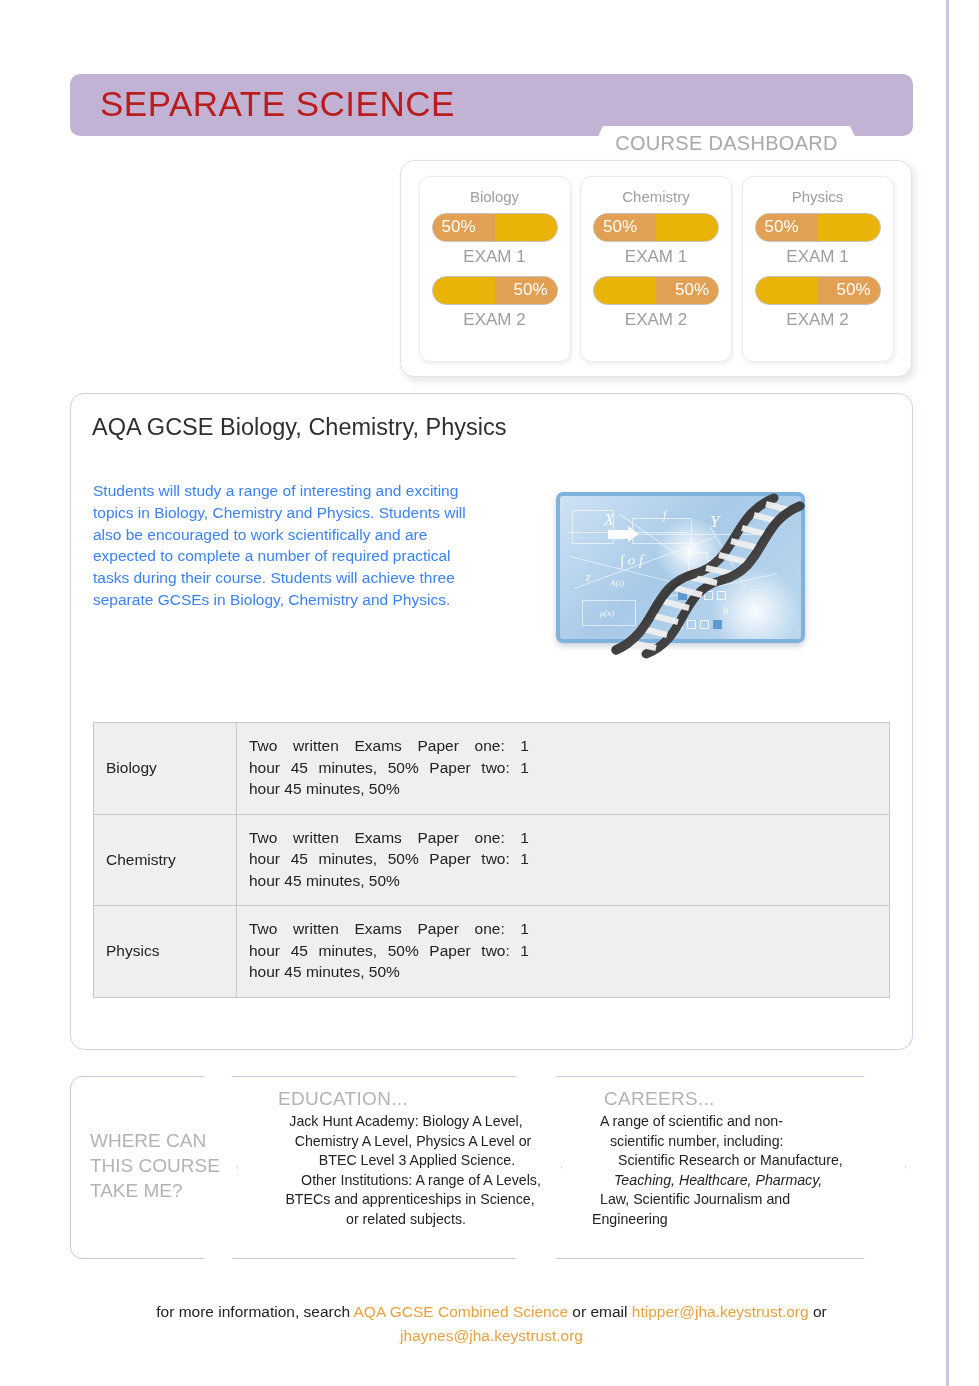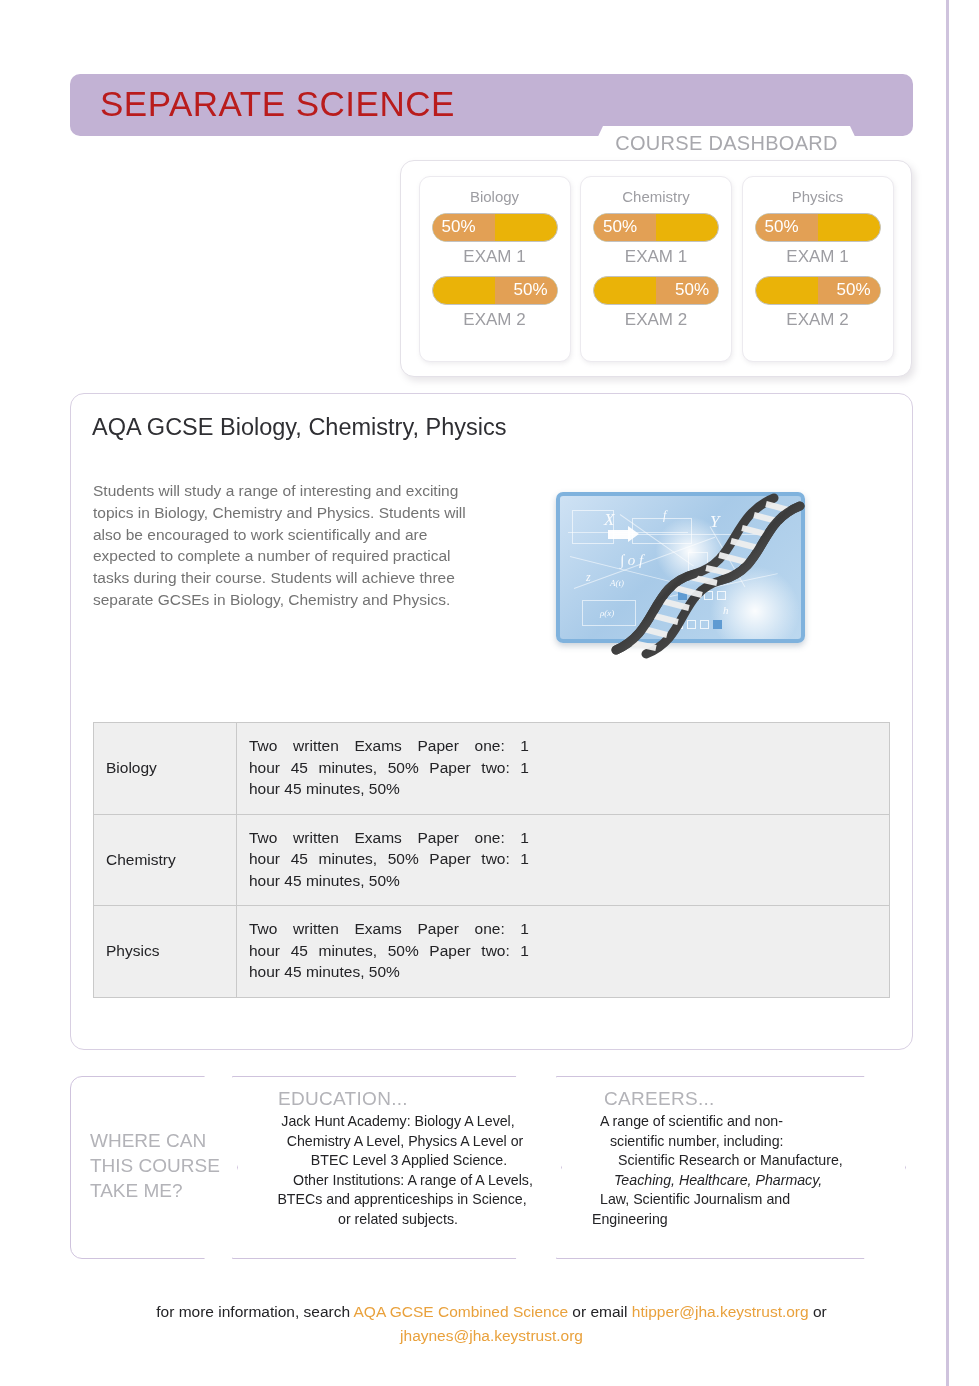--- a/index.html
+++ b/index.html
@@ -169,21 +169,21 @@
     font-weight: 400;
   }
 
   .card-body {
     position: absolute;
     left: 93px;
     top: 480px;
     width: 380px;
     font-size: 15.5px;
     line-height: 21.8px;
-    color: #737373;
+    color: #3b82f6;
   }
 
   
   .illus {
     position: absolute;
     left: 556px;
     top: 492px;
     width: 260px;
     height: 160px;
   }
@@ -300,21 +300,21 @@
   }
   .chev-para {
     position: absolute;
     font-size: 14.2px;
     line-height: 19.5px;
     color: #232326;
     text-align: center;
   }
 
   .edu-head  { left: 278px; top: 1088px; }
-  .edu-para  { left: 254px; top: 1112px; width: 288px; }
+  .edu-para  { left: 262px; top: 1112px; width: 288px; }
 
   .car-head  { left: 604px; top: 1088px; }
   .car-para  { left: 592px; top: 1112px; width: 310px; text-align: left; }
   .car-para .ind1 { display: block; padding-left: 18px; }
   .car-para .ind2 { display: block; padding-left: 26px; }
   .car-para .ind3 { display: block; padding-left: 22px; font-style: italic; }
   .car-para .ind4 { display: block; padding-left: 8px; }
 
   .edu-para .e1 { display:block; }
   .edu-para .e2 { display:block; padding-left: 14px; }

